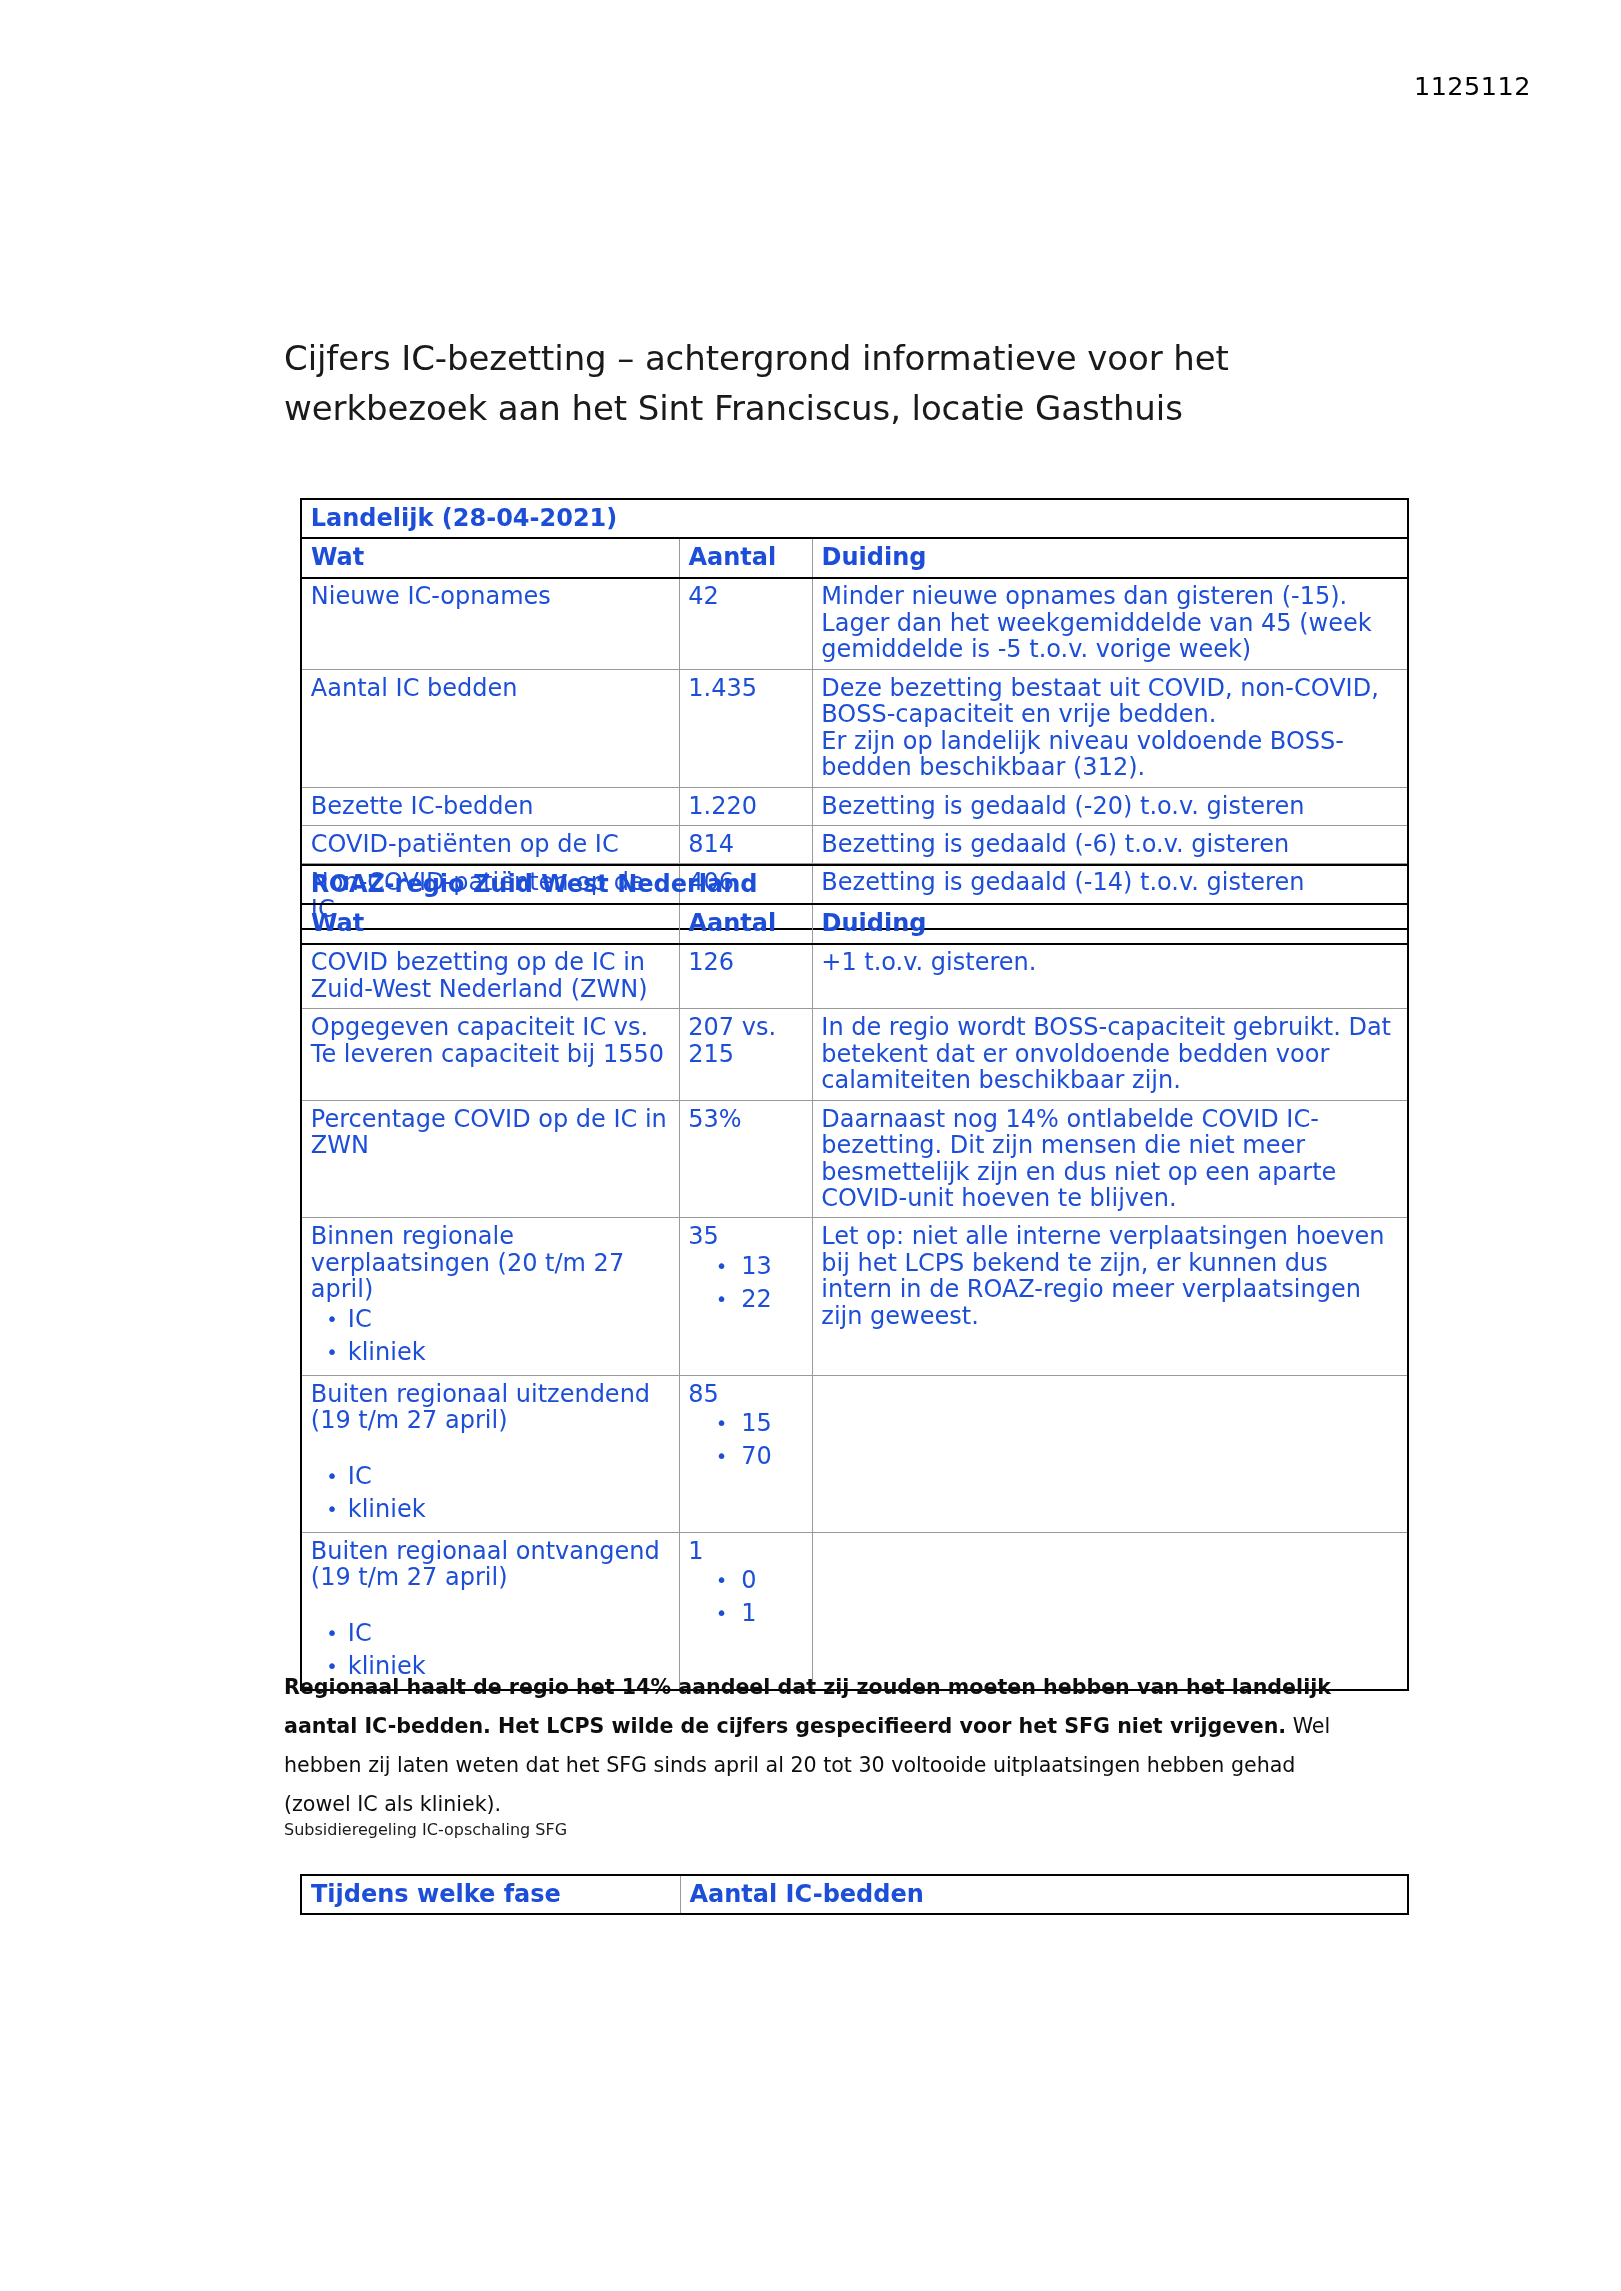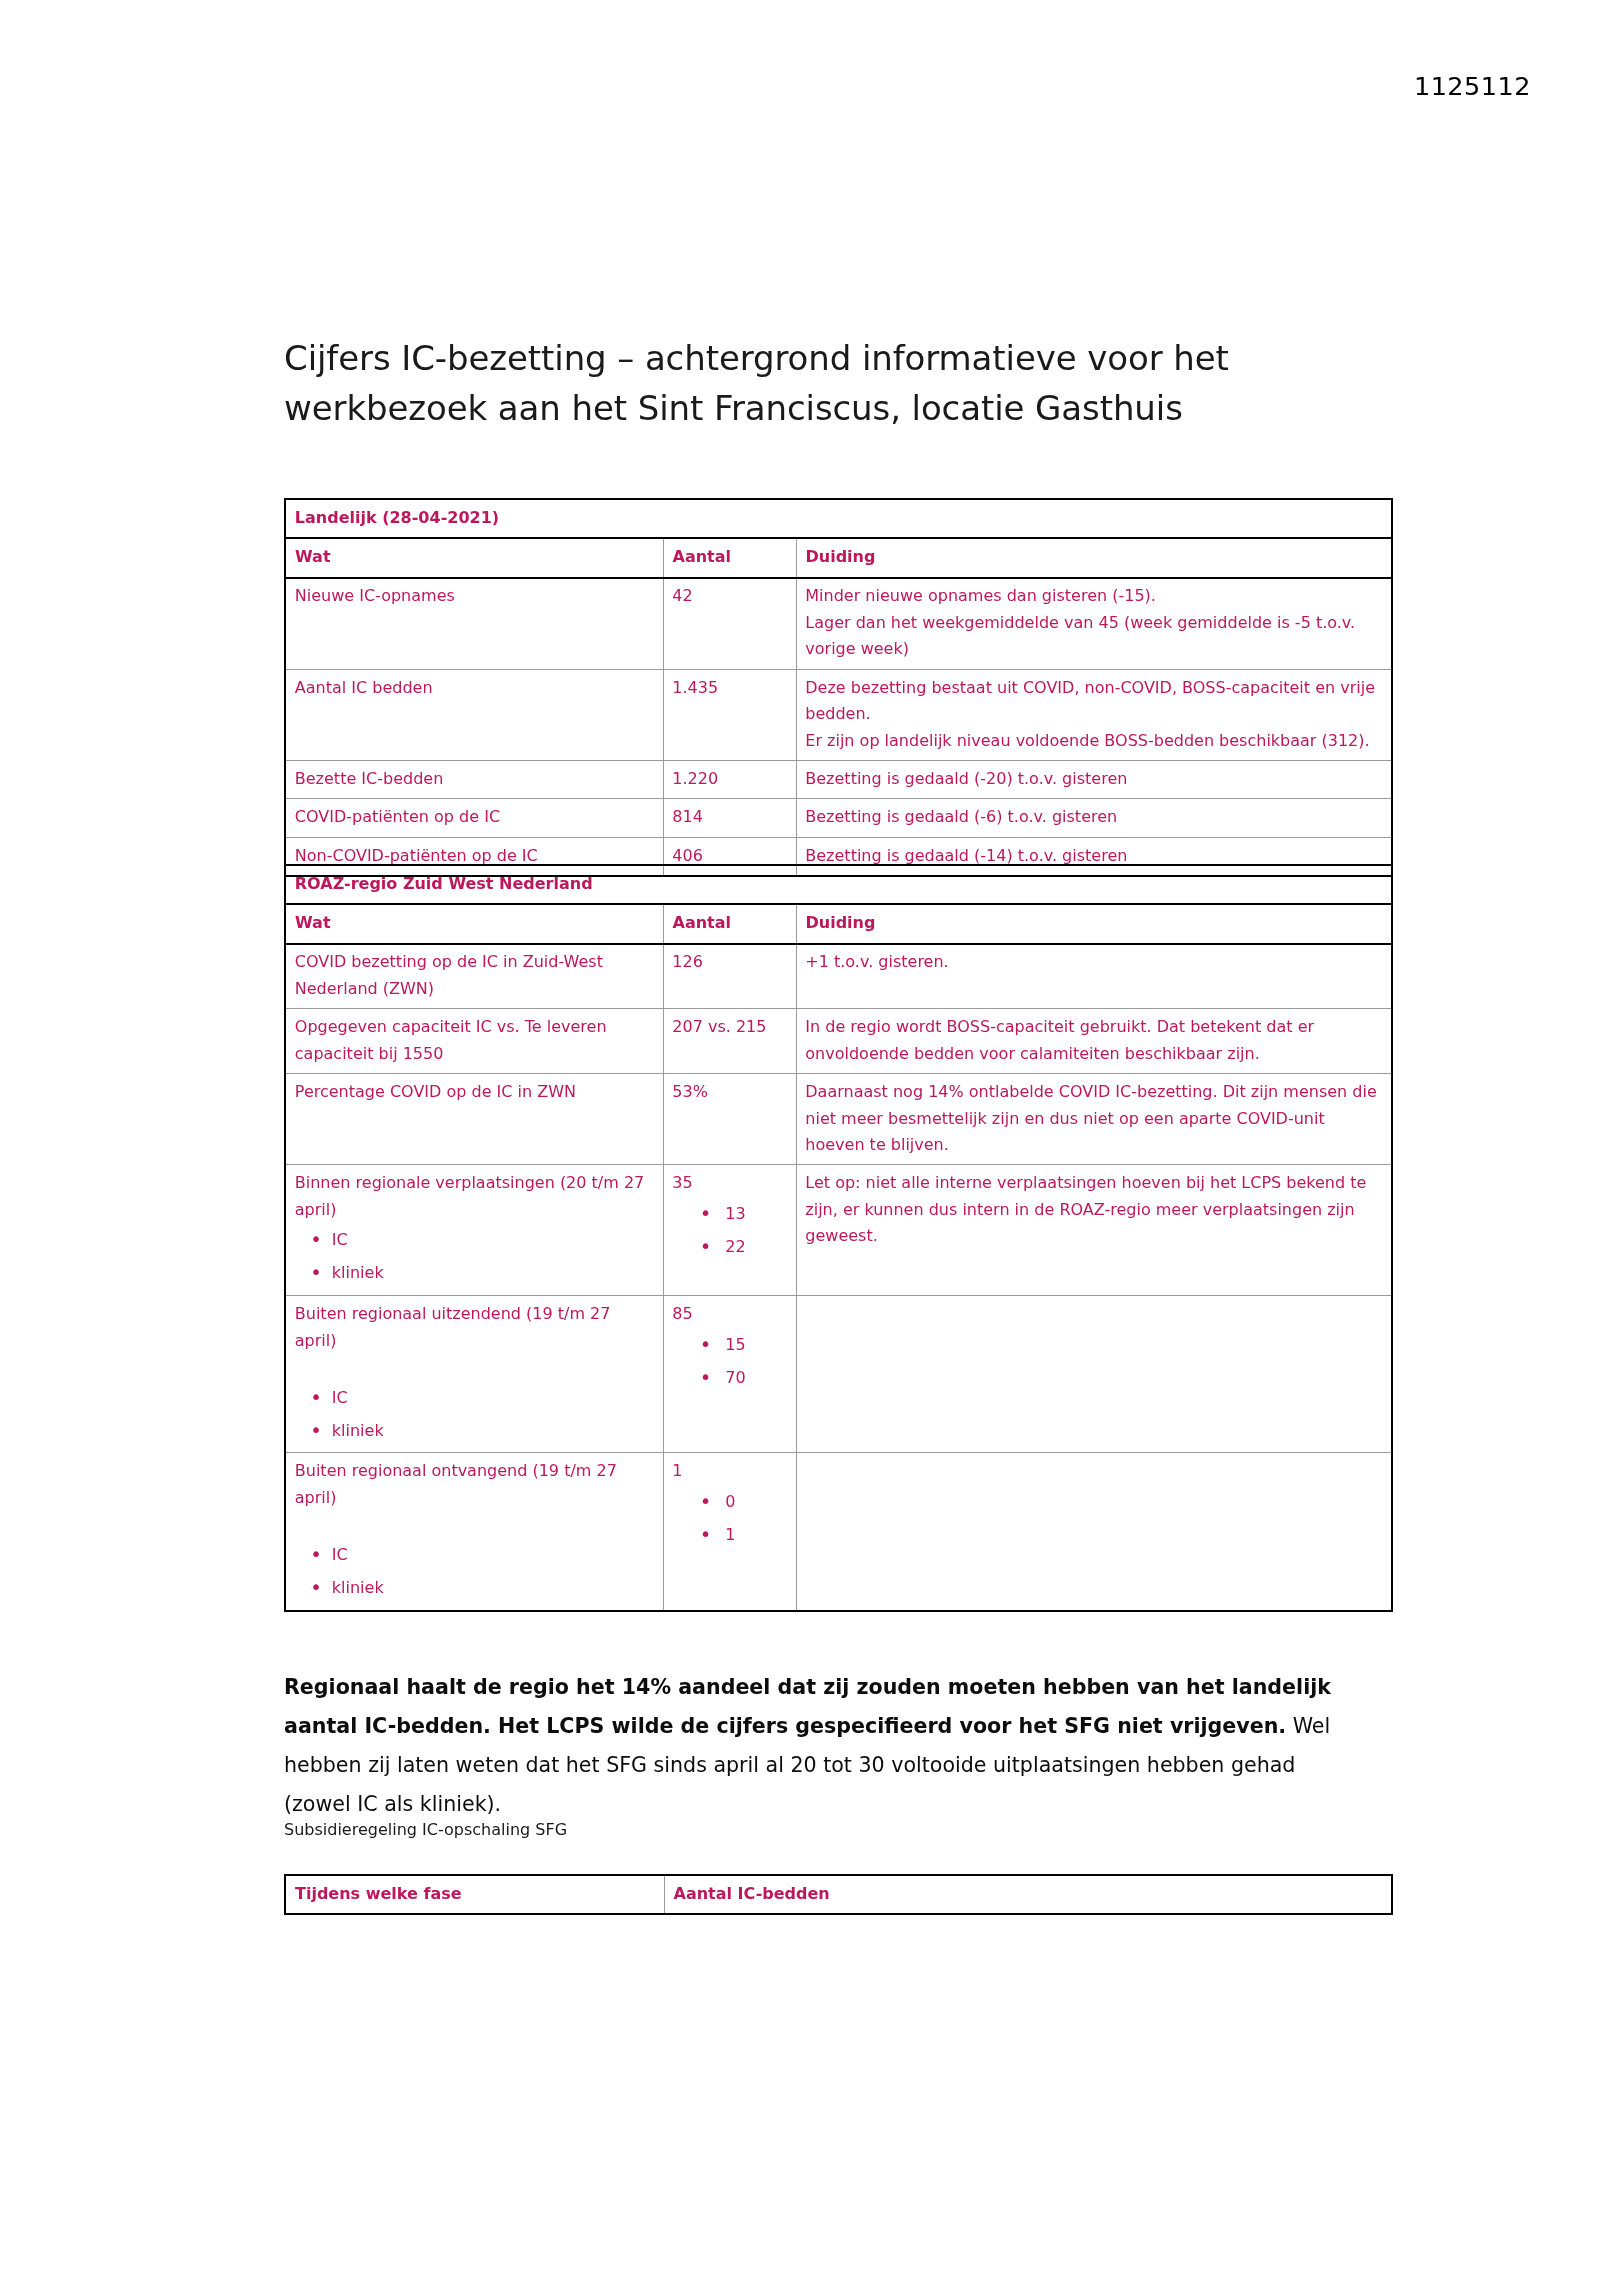--- a/index.html
+++ b/index.html
@@ -42,23 +42,24 @@
     font-weight: 400;
     color: #1a1a1a;
     letter-spacing: -0.1px;
   }
 
   
   .doc-table {
     position: absolute;
     border-collapse: collapse;
     table-layout: fixed;
-    font-size: 16px;
+    font-size: 24px;
     line-height: 26.5px;
-    color: #be185d;
+    color: #1d4ed8;
+    margin-left: 16px;
   }
   .doc-table td, .doc-table th {
     border: 1px solid #9a9a9a;
     padding: 4.9px 8.8px 5.9px 8.8px;
     vertical-align: top;
     text-align: left;
     font-weight: 400;
   }
   .doc-table .outer-top    { border-top: 2.5px solid #000; }
   .doc-table .outer-bottom { border-bottom: 2.5px solid #000; }

